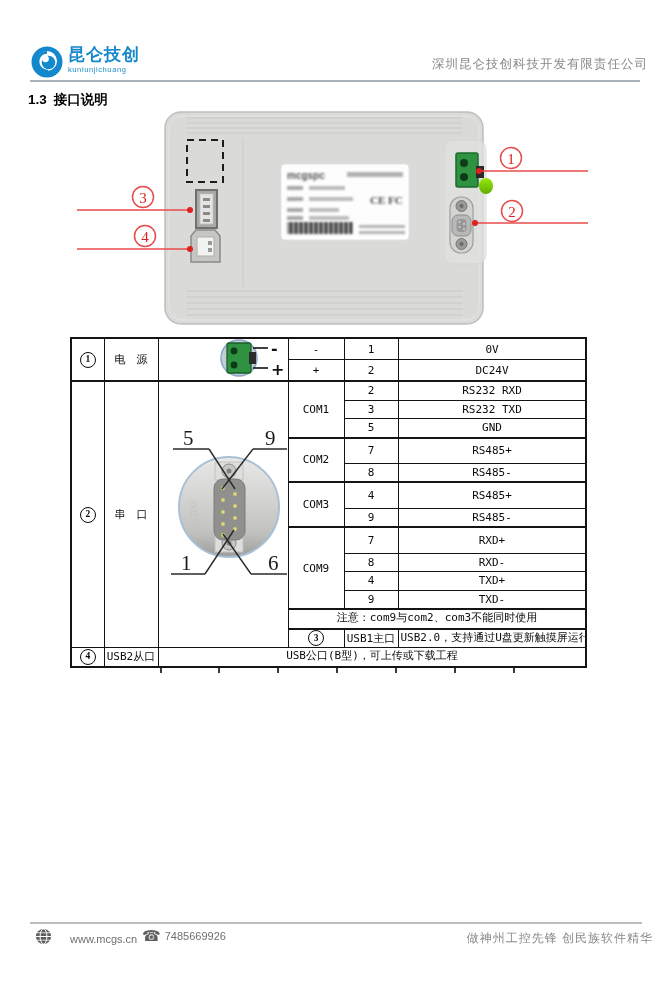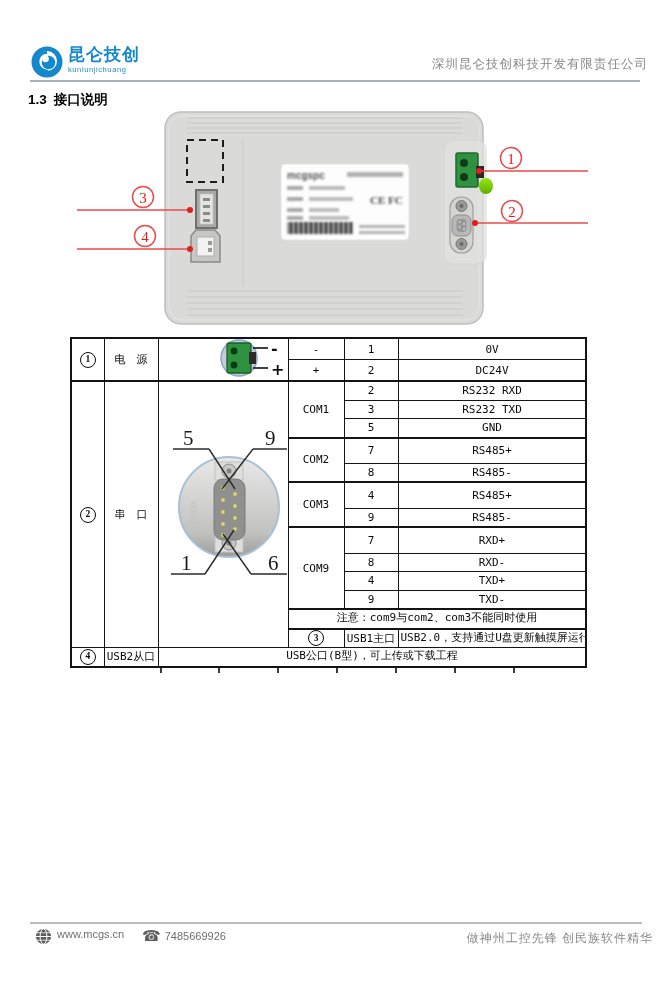--- a/index.html
+++ b/index.html
@@ -34,21 +34,21 @@
   tr.sep td{border-top-width:2px;}
   .circled{display:inline-flex;align-items:center;justify-content:center;
       width:14px;height:14px;border:1.3px solid #0a0a0a;border-radius:50%;
       font-size:9.5px;font-weight:bold;line-height:1;
       font-family:"Liberation Serif","DejaVu Serif",serif;}
   #bottom-ticks{position:absolute;top:100%;left:0;width:515px;height:6px;}
   #bottom-ticks span{position:absolute;top:0;width:1.5px;height:5px;background:#3a3a3a;}
 
   
   #ftr-rule{position:absolute;left:30px;top:922px;width:612px;height:1.5px;background:#bdbdbd;}
-  #ftr-web{position:absolute;left:35px;top:928px;display:flex;align-items:flex-start;gap:5px;
+  #ftr-web{position:absolute;left:35px;top:928px;display:flex;align-items:flex-end;gap:18px;
            font-size:11px;color:#6f6f6f;}
   #ftr-phone{position:absolute;left:142px;top:928px;display:flex;align-items:center;gap:4px;
            font-size:11px;color:#6f6f6f;}
   #ftr-phone .ph-ic{font-size:15px;color:#5d5d5d;line-height:1;}
   #ftr-slogan{position:absolute;right:16px;top:930px;font-size:12px;color:#8a8a8a;letter-spacing:1px;}
 </style>
 </head>
 <body>
 
 <div id="page">

